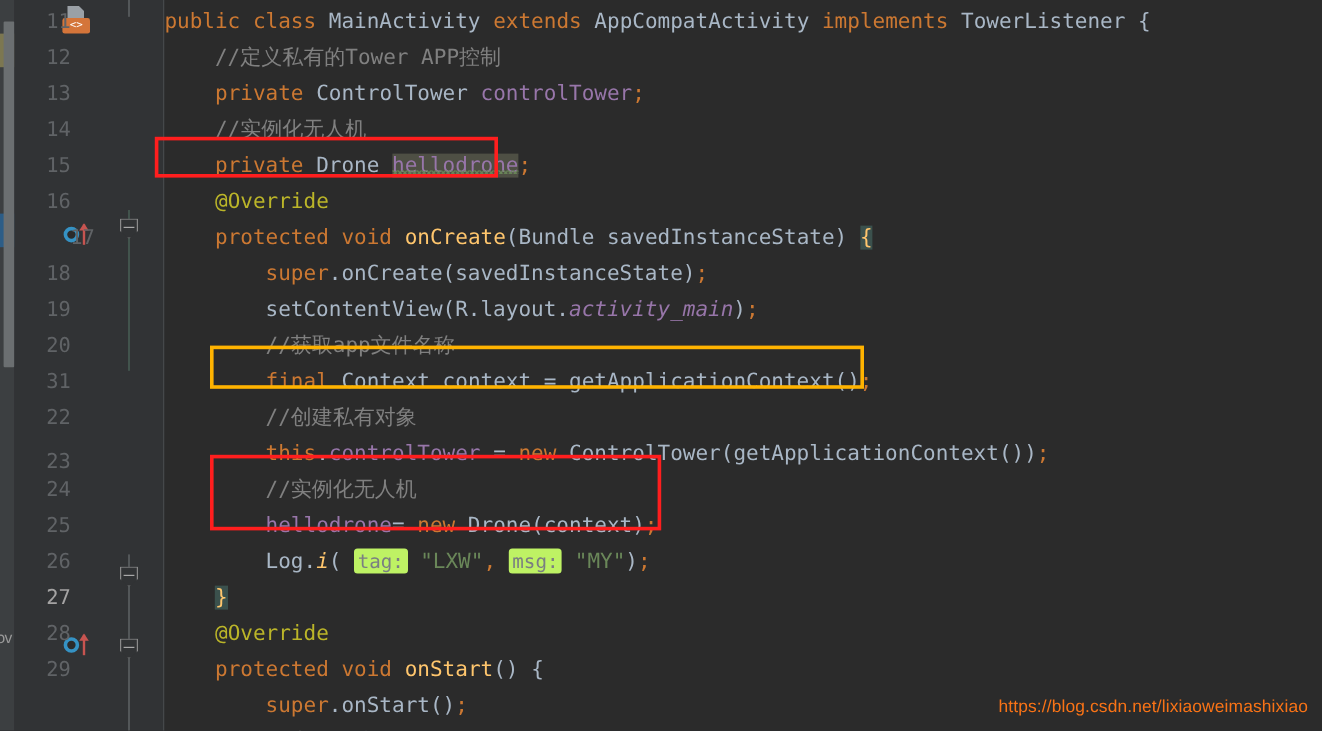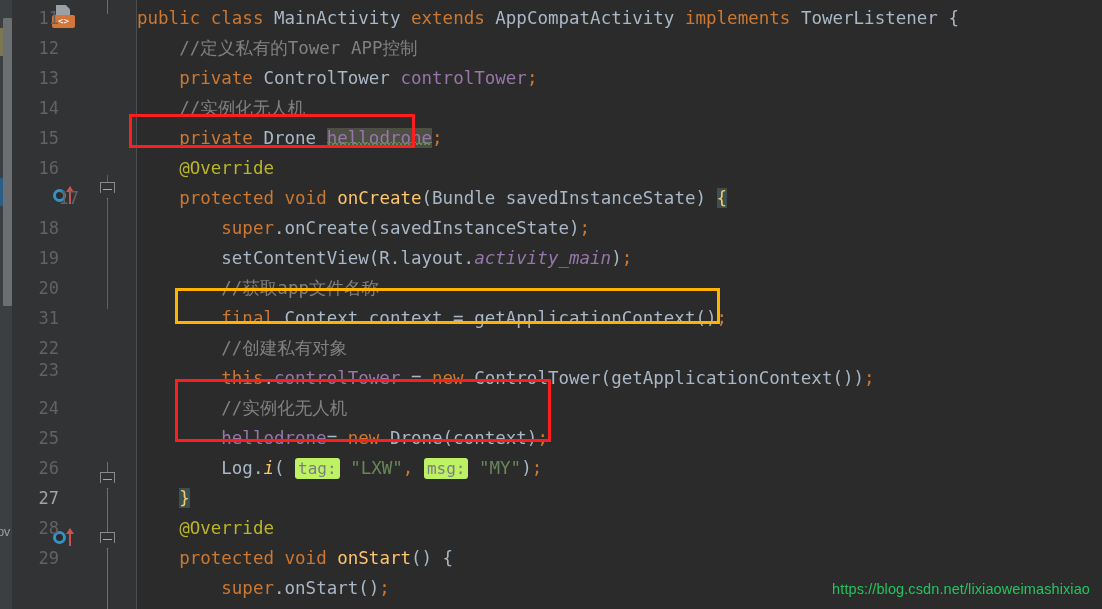--- a/index.html
+++ b/index.html
@@ -259,21 +259,21 @@
   }
   .annot-box.red    { border: 3px solid #ff1e1e; }
   .annot-box.orange { border: 3px solid #ffb300; }
 
   
   .watermark {
     position: absolute;
     right: 12px;
     bottom: 12px;
     font-size: 14.5px;
-    color: #22c55e;
+    color: #f97316;
     font-family: "Liberation Sans", sans-serif;
     letter-spacing: 0.1px;
   }
 </style>
 </head>
 <body>
 
 <div id="editor">
     <div class="current-line-strip" style="top: 483px;"></div>
 
@@ -347,21 +347,21 @@
         </div>
         <div class="gutter-line" style="top: 273px;">
           <span class="ln">20</span>
         </div>
         <div class="gutter-line" style="top: 303px;">
           <span class="ln">31</span>
         </div>
         <div class="gutter-line" style="top: 333px;">
           <span class="ln">22</span>
         </div>
-        <div class="gutter-line" style="top: 355px;">
+        <div class="gutter-line" style="top: 370px;">
           <span class="ln">23</span>
         </div>
         <div class="gutter-line" style="top: 393px;">
           <span class="ln">24</span>
         </div>
         <div class="gutter-line" style="top: 423px;">
           <span class="ln">25</span>
         </div>
         <div class="gutter-line" style="top: 453px;">
           <span class="ln">26</span>

